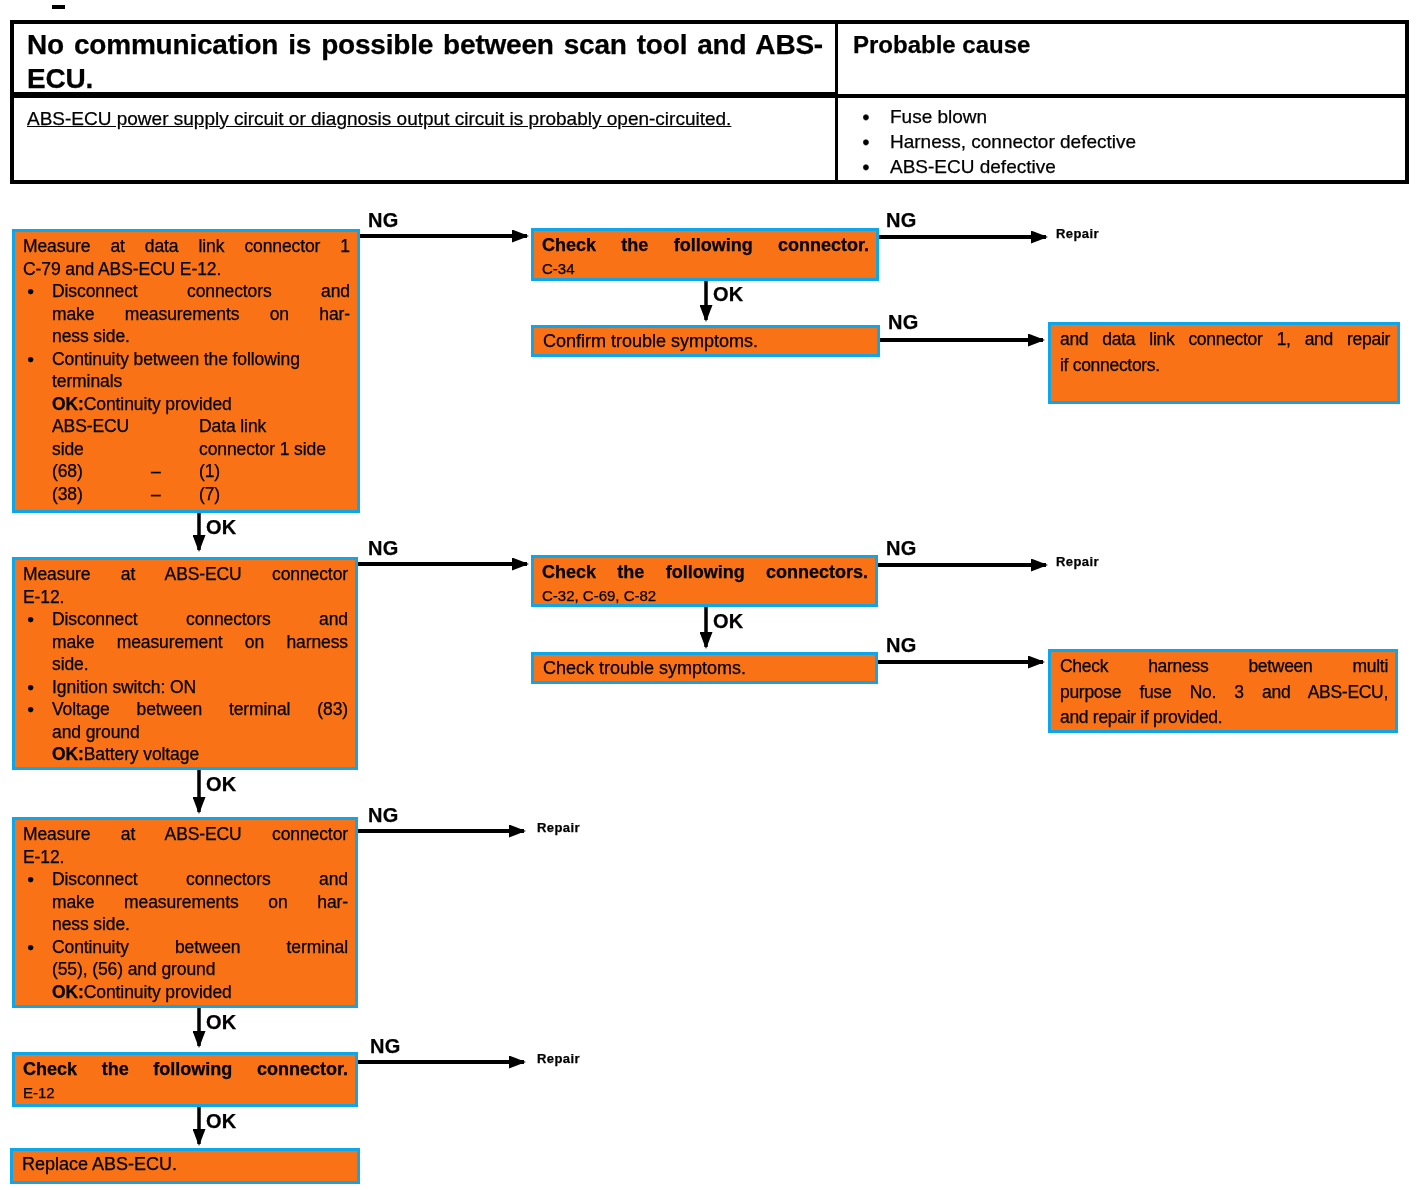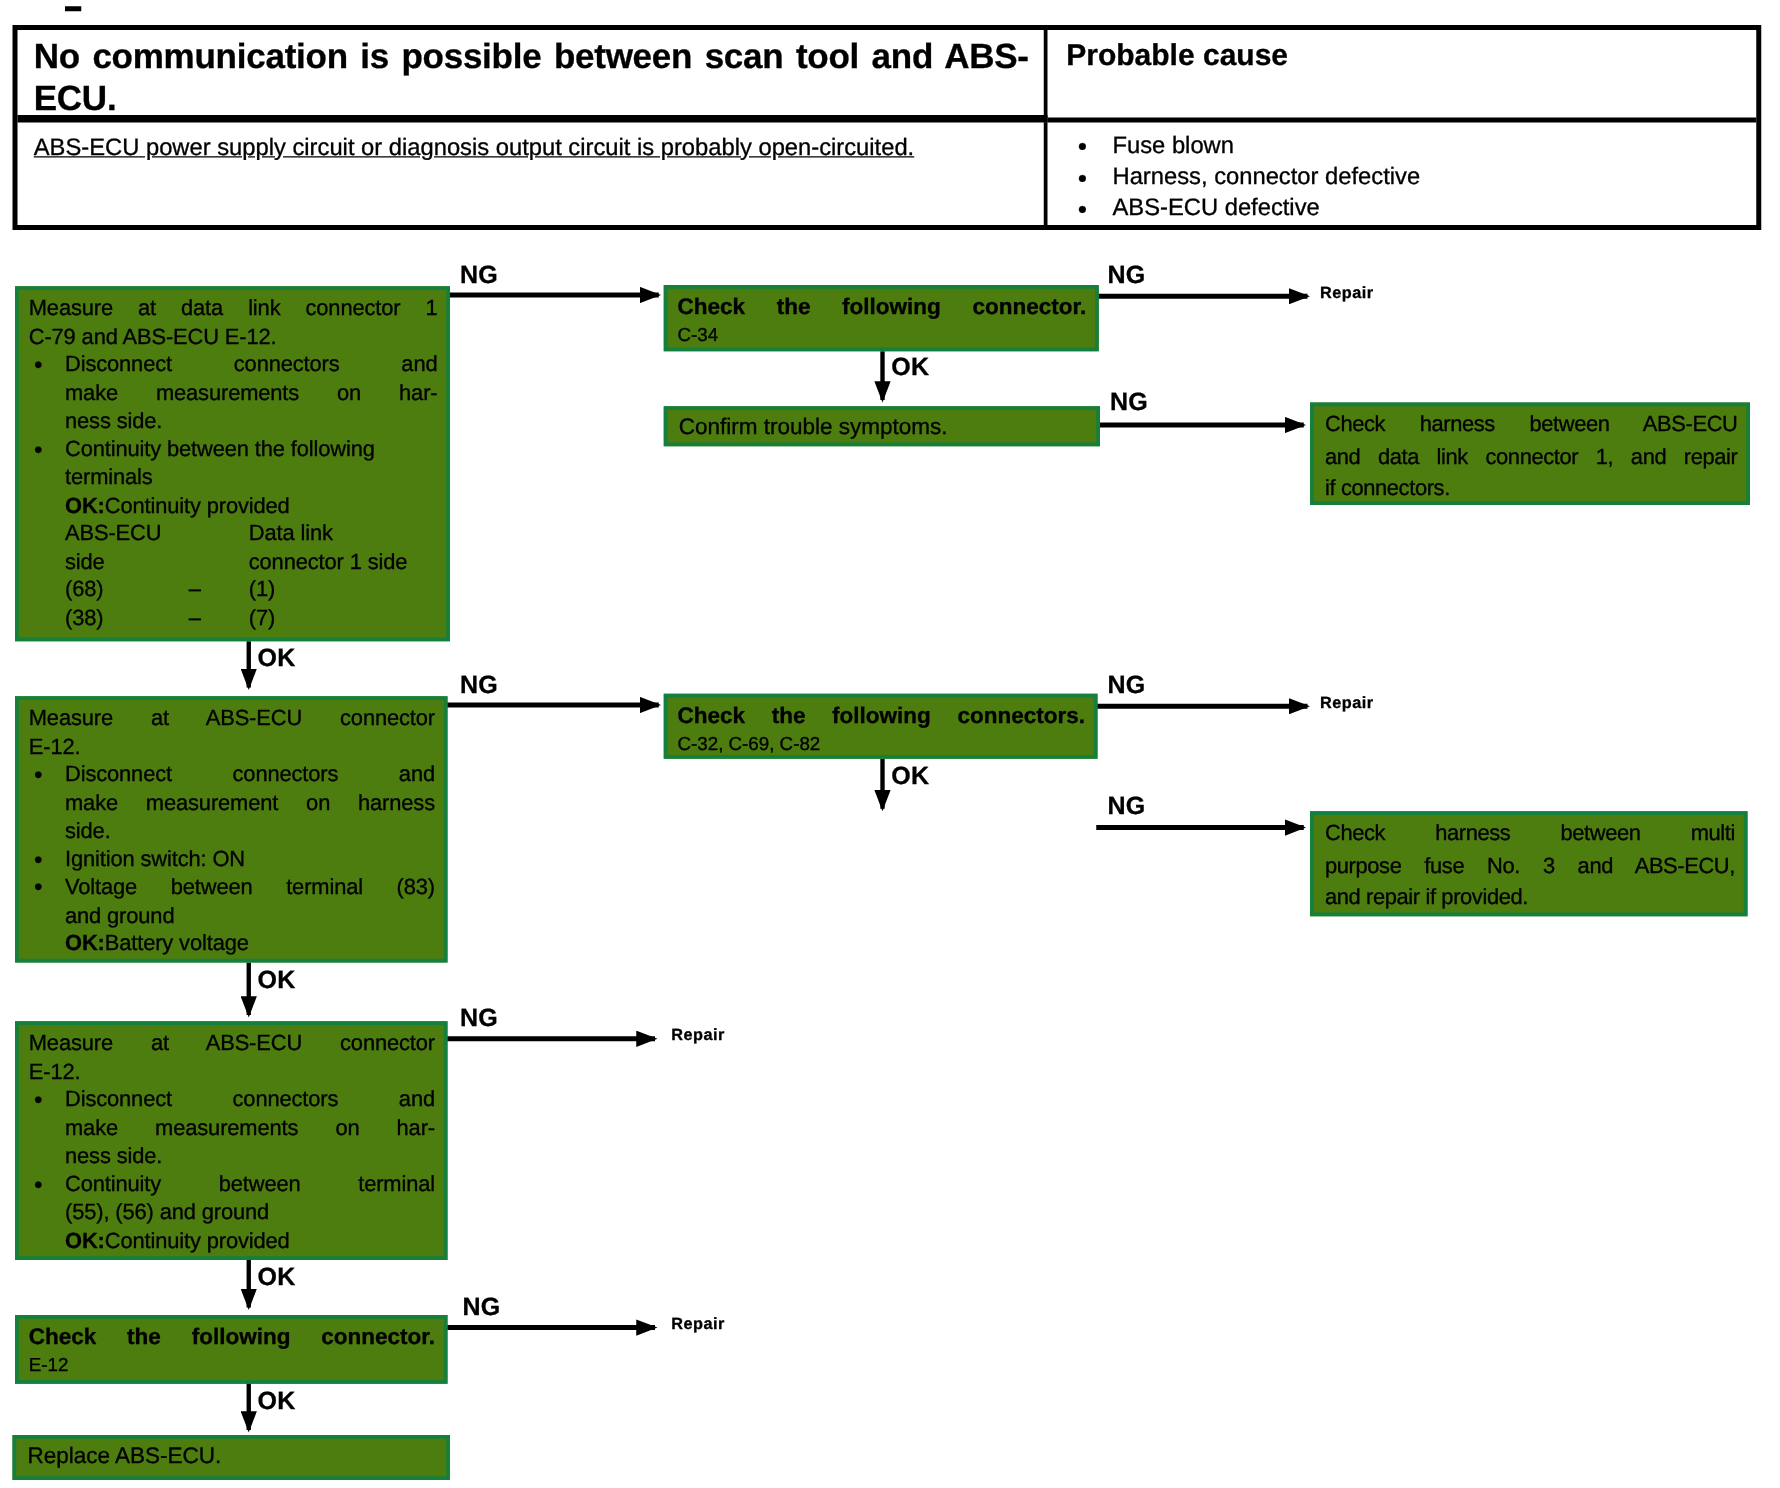--- a/index.html
+++ b/index.html
@@ -17,21 +17,21 @@
           text-align:justify;}
   .cell-pc{grid-column:2;grid-row:1;border-bottom:4px solid #000;padding:7px 8px 0 15px;
           font-weight:bold;font-size:24px;}
   .cell-desc{grid-column:1;grid-row:2;border-right:3px solid #000;padding:9px 14px 0 13px;
           font-size:19px;line-height:24px;text-decoration:underline;}
   .cell-causes{grid-column:2;grid-row:2;padding:6px 6px 0 0;font-size:19px;line-height:25px;}
   .cause{display:grid;grid-template-columns:52px 1fr;}
   .cause .bch{text-align:center;font-size:13px;line-height:25px;}
 
   
-  .fbox{position:absolute;background:#4d7c0f;border:3px solid #15803d;box-sizing:border-box;overflow:hidden;}
+  .fbox{position:absolute;background:#f97316;border:3px solid #0ea5e9;box-sizing:border-box;overflow:hidden;}
   .pad{padding:3px 7px 0 8px;}
   .t{font-size:17.5px;line-height:22.5px;letter-spacing:-0.1px;}
   .j{text-align:justify;text-align-last:justify;}
   .bull{display:grid;grid-template-columns:29px 1fr;}
   .bch{font-size:12px;line-height:22.5px;padding-left:4px;}
   .b{font-weight:bold;}
   .okline{padding-left:29px;}
   .okline .b{}
   .mtab{margin-left:29px;display:grid;grid-template-columns:99px 48px 1fr;}
   .c1{grid-column:1;} .c2{grid-column:2;} .c3{grid-column:3;}
@@ -168,21 +168,20 @@
       <div class="code">C-34</div>
     </div>
   </div>
 
   <div class="fbox" style="left:531px;top:325px;width:349px;height:32px;">
     <div class="sline">Confirm trouble symptoms.</div>
   </div>
 
   <div class="fbox" style="left:1048px;top:322px;width:352px;height:82px;">
     <div class="hbox">
-      <div class="j">Check harness between ABS-ECU</div>
       <div class="j">and data link connector 1, and repair</div>
       <div>if connectors.</div>
     </div>
   </div>
 
   <div class="fbox" style="left:12px;top:557px;width:346px;height:213px;">
     <div class="pad t">
       <div class="j">Measure at ABS-ECU connector</div>
       <div>E-12.</div>
       <div class="bull">
@@ -212,20 +211,23 @@
     </div>
   </div>
 
   <div class="fbox" style="left:531px;top:555px;width:347px;height:52px;">
     <div class="pad">
       <div class="bt j">Check the following connectors.</div>
       <div class="code">C-32, C-69, C-82</div>
     </div>
   </div>
 
+  <div class="fbox" style="left:531px;top:652px;width:347px;height:32px;">
+    <div class="sline">Check trouble symptoms.</div>
+  </div>
 
   <div class="fbox" style="left:1048px;top:649px;width:350px;height:84px;">
     <div class="hbox">
       <div class="j">Check harness between multi</div>
       <div class="j">purpose fuse No. 3 and ABS-ECU,</div>
       <div>and repair if provided.</div>
     </div>
   </div>
 
   <div class="fbox" style="left:12px;top:817px;width:346px;height:191px;">

